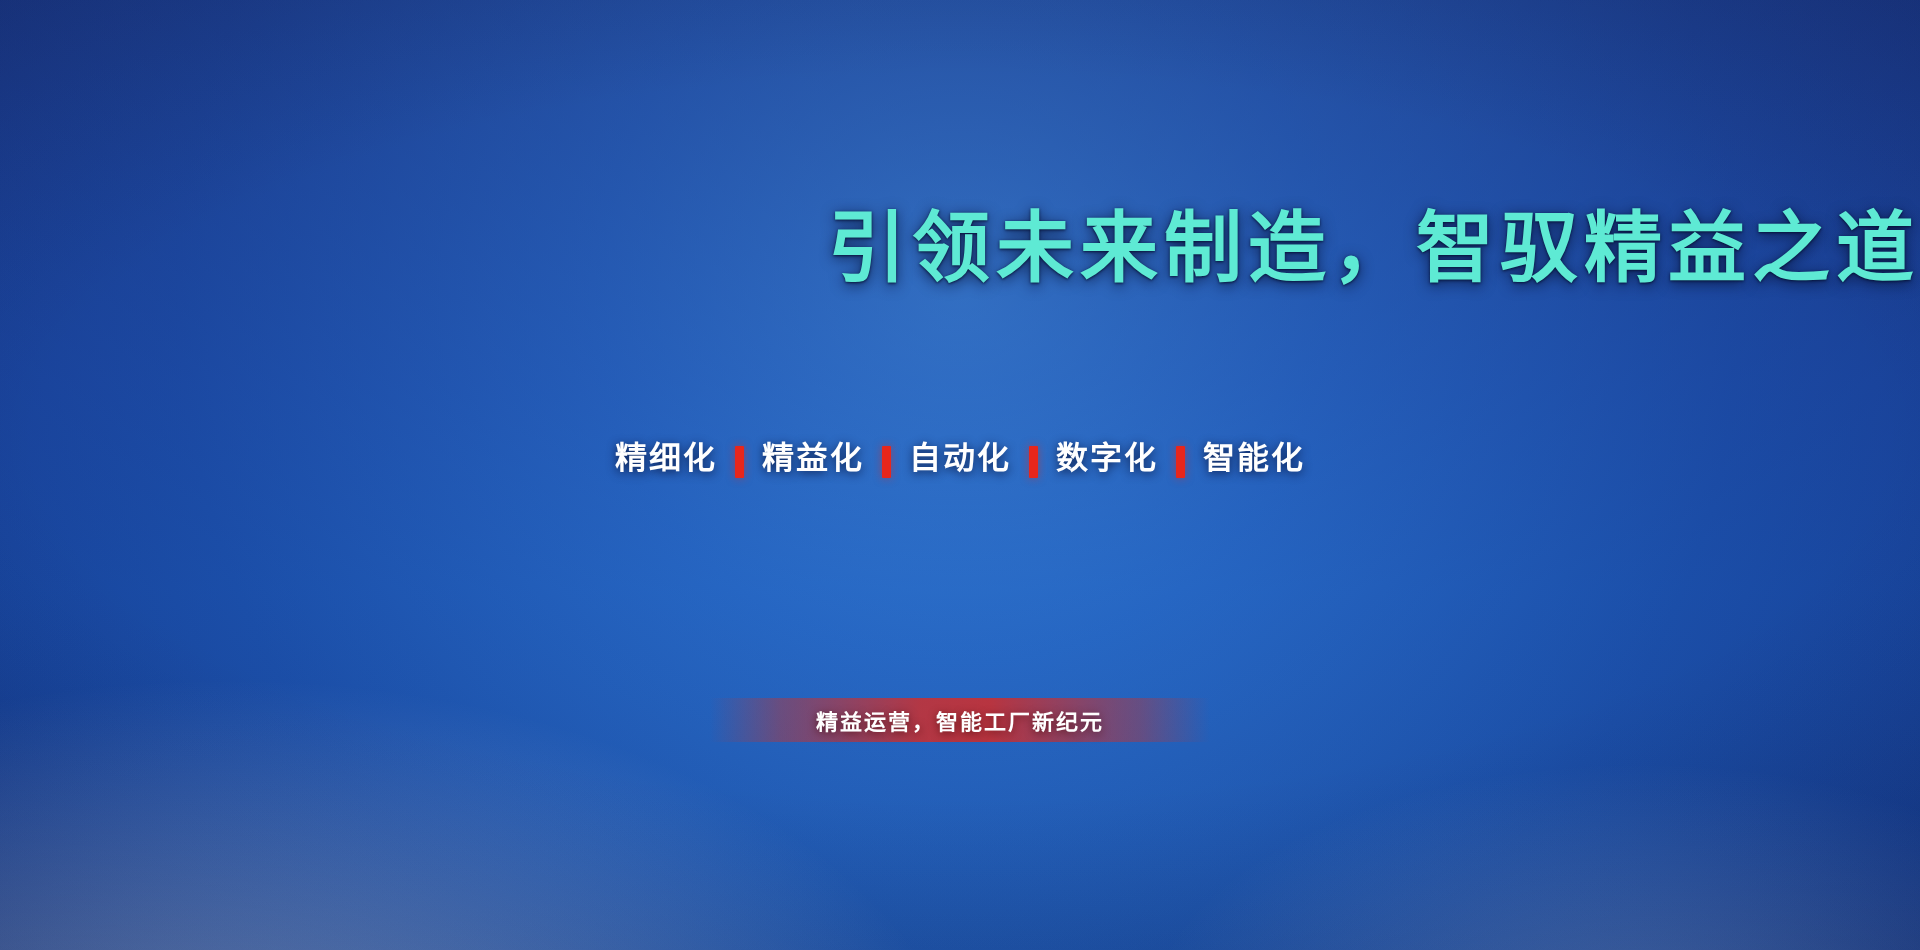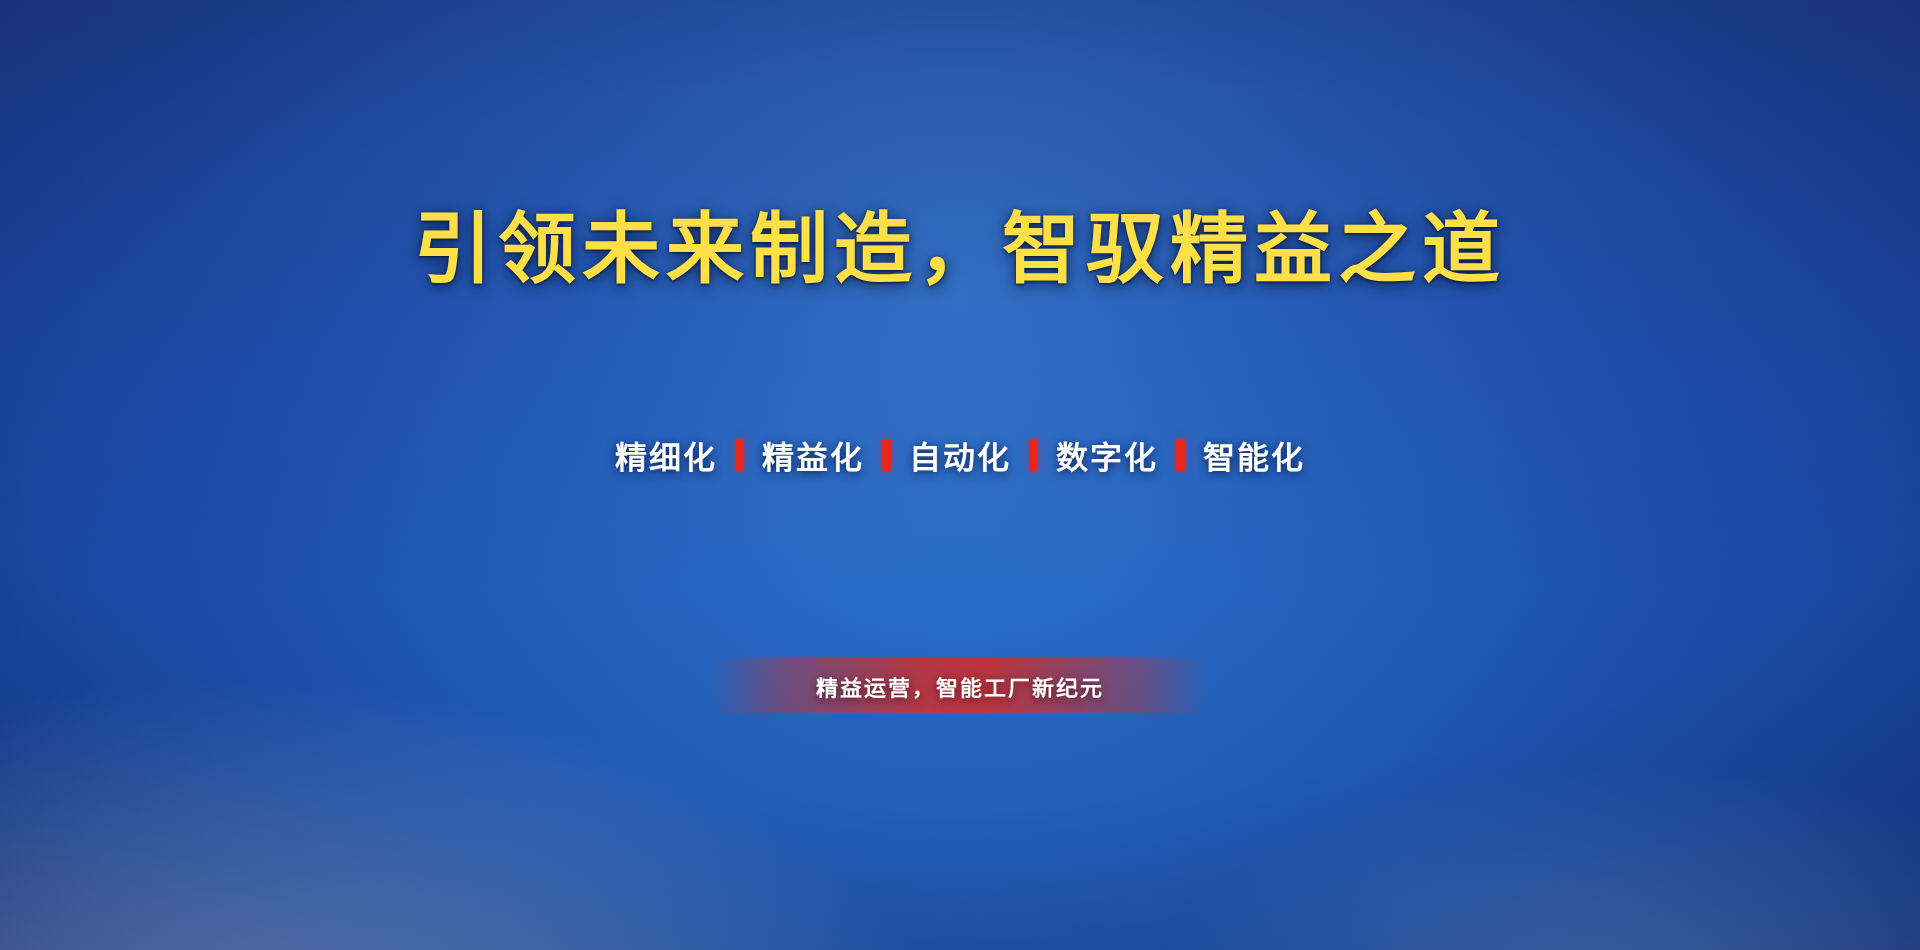--- a/index.html
+++ b/index.html
@@ -348,49 +348,50 @@
   .content {
     position: absolute;
     inset: 0;
     z-index: 10;
   }
 
   .headline {
     position: absolute;
     left: 0; top: 158px;
     width: 100%;
-    text-align: center;
+    text-align: right;
     font-size: 78px;
     font-weight: 700;
-    color: #fde047;
+    color: #5eead4;
     letter-spacing: 6px;
     line-height: 1;
     text-shadow: 0 3px 14px rgba(6,14,48,.72), 0 1px 3px rgba(6,14,48,.9);
     white-space: nowrap;
+    font-family: Liberation Serif, serif;
   }
 
   .subhead {
     position: absolute;
     left: 0; top: 372px;
     width: 100%;
     text-align: center;
     font-size: 25px;
     font-weight: 500;
     color: #ffffff;
     letter-spacing: 1.4px;
     text-shadow: 0 2px 9px rgba(8,18,56,.78);
     white-space: nowrap;
   }
 
   .keywords {
     position: absolute;
     left: 0; top: 432px;
     width: 100%;
     display: flex;
-    align-items: center;
+    align-items: flex-end;
     justify-content: center;
     gap: 18px;
     white-space: nowrap;
   }
   .keywords .kw {
     font-size: 32px;
     font-weight: 700;
     color: #ffffff;
     letter-spacing: 2px;
     text-shadow: 0 2px 10px rgba(8,18,56,.8);
@@ -400,24 +401,24 @@
     width: 9px;
     height: 32px;
     background: #e8261b;
     border-radius: 1px;
     box-shadow: 0 0 8px rgba(232,38,27,.5);
   }
 
   .badge {
     position: absolute;
     left: 50%;
-    top: 658px;
+    top: 698px;
     transform: translateX(-50%);
     width: 500px;
-    height: 56px;
+    height: 44px;
     display: flex;
     align-items: center;
     justify-content: center;
     background: linear-gradient(90deg,
       rgba(196,48,44,0) 0%,
       rgba(200,48,42,.42) 14%,
       rgba(214,44,38,.80) 42%,
       rgba(216,42,36,.82) 56%,
       rgba(198,48,44,.40) 86%,
       rgba(196,48,44,0) 100%);

